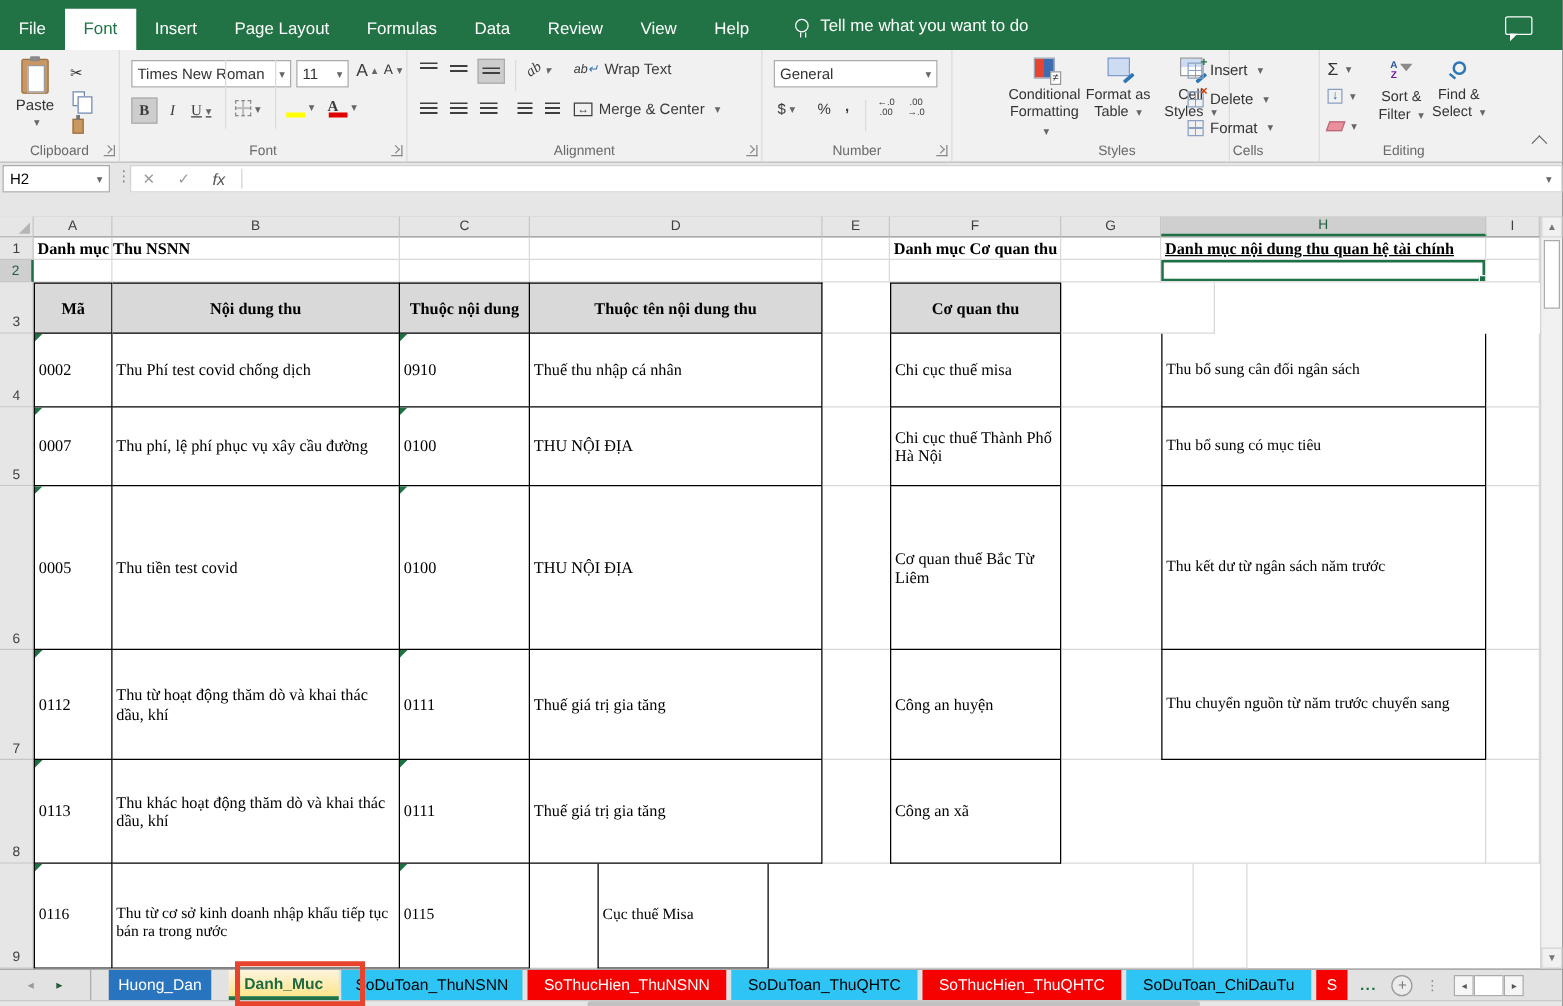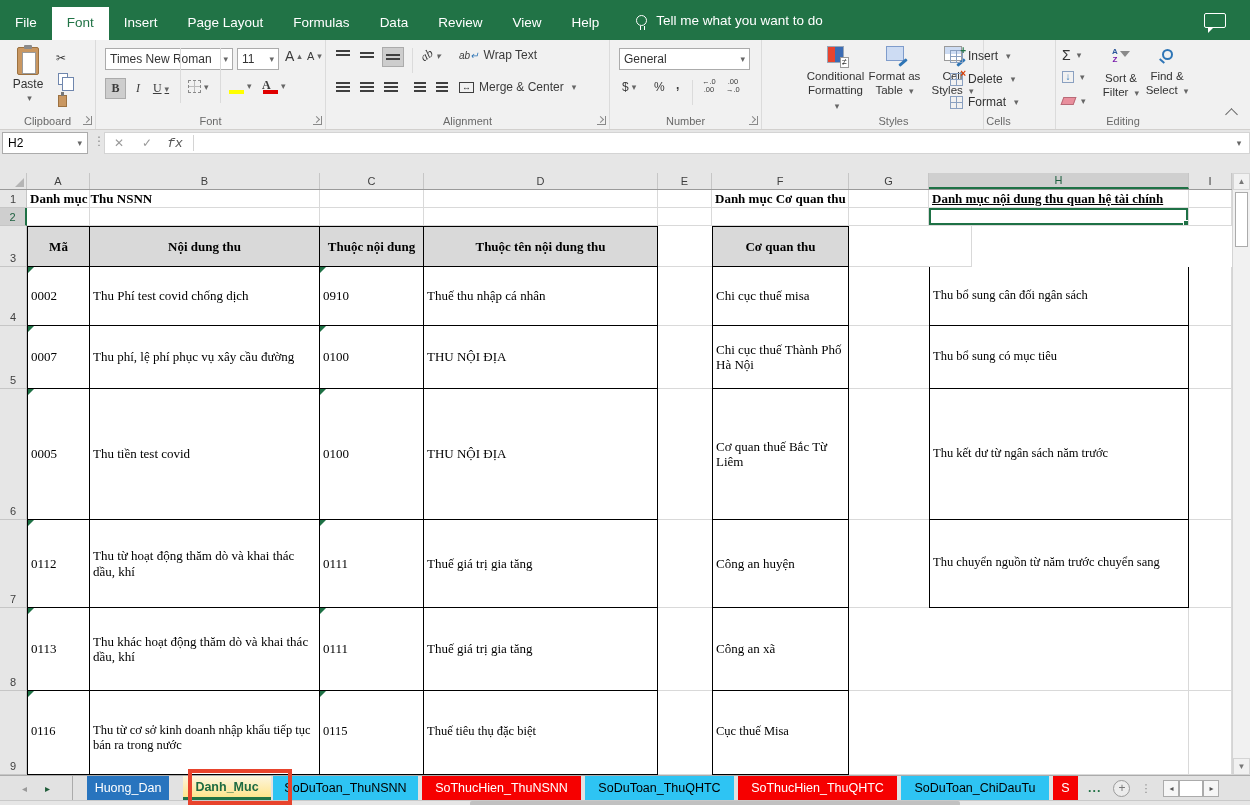--- a/index.html
+++ b/index.html
@@ -70,21 +70,21 @@
 .mag{width:11px;height:11px;border:2px solid #2e75b6;border-radius:50%;position:relative}
 .mag:after{content:"";position:absolute;left:-5px;top:9px;width:6px;height:2px;background:#2e75b6;transform:rotate(40deg)}
 .collapse{position:absolute;right:14px;bottom:10px;width:9px;height:9px;border-top:1.6px solid #666;border-left:1.6px solid #666;transform:rotate(45deg)}
 
 
 .fbar{position:absolute;top:130px;left:0;right:0;height:43px;background:#E6E6E6}
 .namebox{position:absolute;left:2px;top:2px;width:86px;height:22px;background:#fff;border:1px solid #ABABAB;display:flex;align-items:center;padding:0 5px;font-size:12px}
 .fdots{position:absolute;left:93px;top:4px;color:#8a8a8a;font-size:12px;letter-spacing:0}
 .fstrip{position:absolute;left:104px;top:2px;right:0;height:22px;background:#fff;border:1px solid #D4D4D4;display:flex;align-items:center}
 .fbtn{width:28px;text-align:center;color:#9a9a9a;font-size:12px}
-.fx{font-family:Liberation Mono, monospace;font-style:italic;color:#555;font-size:13px}
+.fx{font-family:Liberation Sans, sans-serif;font-style:italic;color:#555;font-size:13px}
 .fsep{width:1px;height:16px;background:#D4D4D4;margin:0 4px}
 .fval{flex:1;font-family:"Liberation Serif",serif}
 .fexp{width:20px;text-align:center;color:#666;font-size:9px}
 
 
 .grid{position:absolute;left:0;top:173px;width:1232px;height:602px;background:#fff;overflow:hidden;font-family:"Liberation Serif",serif;font-size:13px;color:#000}
 .colrow{display:flex;height:17px;background:#E6E6E6;font-family:"Liberation Sans",sans-serif;font-size:11px;color:#3f3f3f;border-bottom:1px solid #9A9A9A}
 .ch{border-right:1px solid #C6C6C6;display:flex;align-items:center;justify-content:center}
 .corner{width:27px;position:relative;background:#E6E6E6;border-right:1px solid #C6C6C6}
 .corner:after{content:"";position:absolute;right:2px;bottom:2px;width:0;height:0;border-left:9px solid transparent;border-bottom:9px solid #B5B5B5}
@@ -595,23 +595,20 @@
           <span class="tri"></span>
           <span>0116</span>
         </div>
       <div class="c cB tb bot">
           <span class="pushdown">Thu từ cơ sở kinh doanh nhập khẩu tiếp tục bán ra trong nước</span>
         </div>
       <div class="c cC tb bot">
           <span class="tri"></span>
           <span>0115</span>
         </div>
-      <div class="c cD tb bot">
-          <span>Thuế tiêu thụ đặc biệt</span>
-        </div>
       <div class="c cE nr"></div>
       <div class="c cF tb bl bot">
           <span>Cục thuế Misa</span>
         </div>
       <div class="c cG nr"></div>
       <div class="c cH"></div>
       <div class="c cI"></div>
     </div>
   </div>
 

